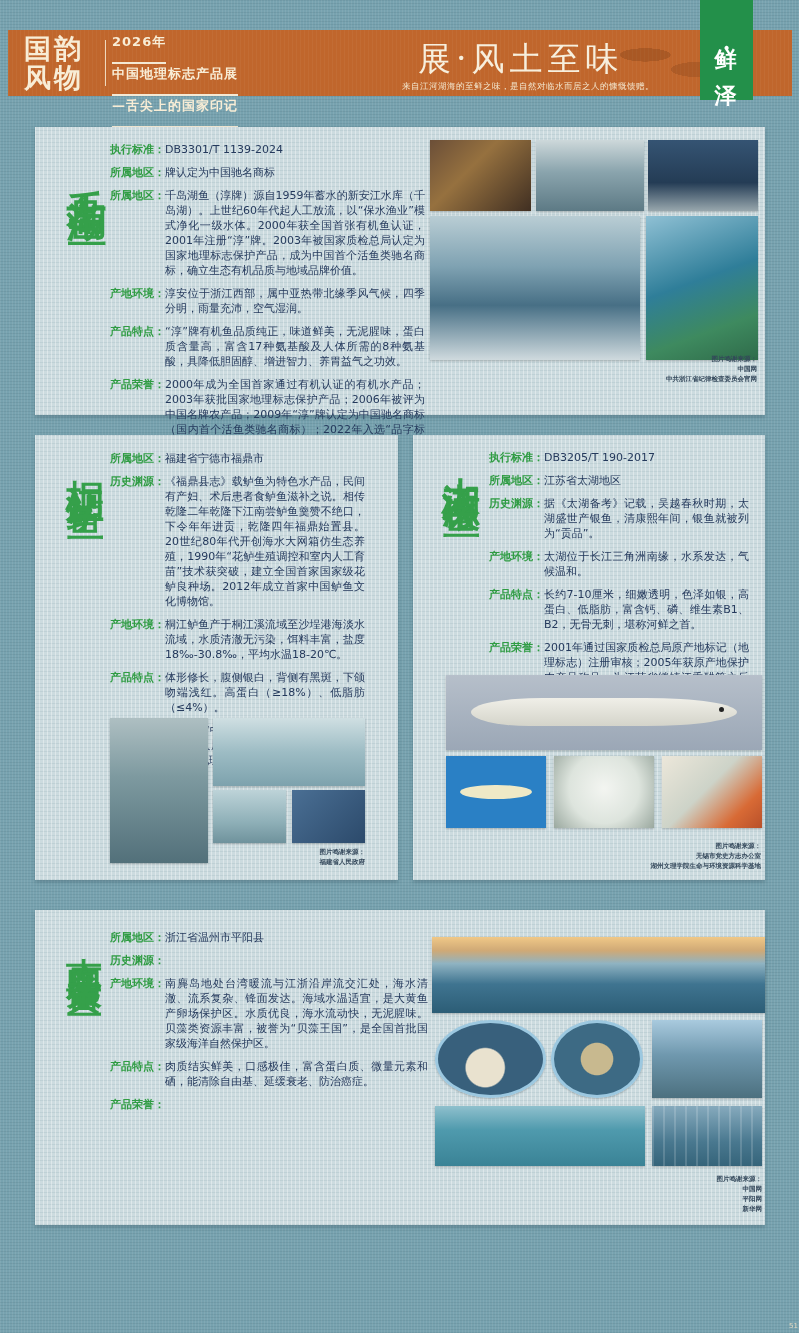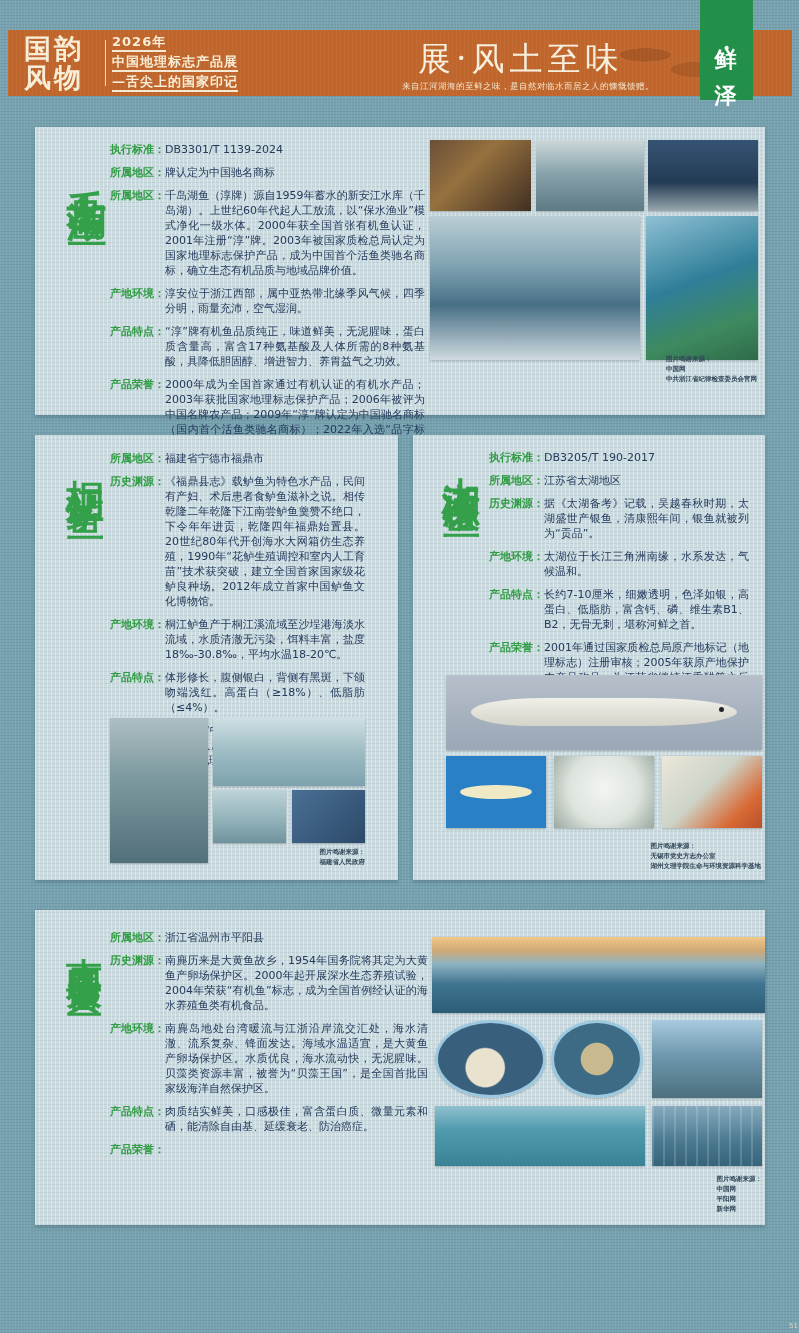--- a/index.html
+++ b/index.html
@@ -15,21 +15,21 @@
     position:absolute;left:8px;top:30px;width:784px;height:66px;
     background:#c0662c;
     background-image:repeating-linear-gradient(90deg, rgba(255,255,255,.04) 0 1px, transparent 1px 4px);
   }
   .logo{position:absolute;left:16px;top:4px;color:#f8edd6;
     font-family:"DejaVu Serif","Liberation Serif",serif;font-weight:bold;
     font-size:27px;line-height:29px;letter-spacing:3px;}
   .logo-divider{position:absolute;left:97px;top:10px;width:1px;height:46px;background:rgba(248,237,214,.85);}
   .event{position:absolute;left:104px;top:5px;color:#f8edd6;font-weight:bold;}
   .ev{display:table;font-size:13px;line-height:14px;border-bottom:2px solid #f4e9d4;
-    padding-bottom:1px;margin-bottom:3px;letter-spacing:1px;}
+    padding-bottom:13px;margin-bottom:3px;letter-spacing:1px;}
   .sec-title{position:absolute;left:410px;top:7px;color:#f7efdd;
     font-family:"DejaVu Serif","Liberation Serif",serif;font-weight:normal;
     font-size:33px;letter-spacing:5px;white-space:nowrap;}
   .sec-sub{position:absolute;left:394px;top:51px;color:#f3e7cf;font-size:8.5px;letter-spacing:.5px;white-space:nowrap;}
   .fish-decor{position:absolute;right:46px;top:6px;width:140px;height:54px;opacity:.45;
     background:
       radial-gradient(ellipse 42px 11px at 28% 35%, rgba(92,42,12,.5) 0 60%, transparent 61%),
       radial-gradient(ellipse 50px 13px at 68% 62%, rgba(92,42,12,.42) 0 60%, transparent 61%),
       radial-gradient(ellipse 30px 9px at 85% 25%, rgba(92,42,12,.38) 0 60%, transparent 61%);}
   .tag{position:absolute;left:700px;top:0;width:53px;height:100px;background:#23904a;
@@ -46,21 +46,21 @@
       repeating-linear-gradient(90deg, rgba(255,255,255,.35) 0 1px, transparent 1px 4px),
       repeating-linear-gradient(0deg, rgba(110,145,155,.14) 0 1px, transparent 1px 4px);
     box-shadow:0 2px 4px rgba(15,40,50,.25);
   }
   .vtitle{position:absolute;writing-mode:vertical-rl;text-orientation:upright;
     color:#35a04a;font-weight:bold;font-family:"DejaVu Serif","Liberation Serif",serif;}
   .fields{position:absolute;}
   .field{display:flex;margin-bottom:8px;font-size:11px;line-height:15px;}
   .flabel{color:#2f9c43;font-weight:bold;white-space:nowrap;flex:0 0 auto;}
   .fvalue{color:#24395c;text-align:justify;flex:1;}
-  .credit{position:absolute;font-size:6.5px;line-height:10px;color:#33475a;font-weight:bold;}
+  .credit{position:absolute;text-align:right;font-size:6.5px;line-height:10px;color:#33475a;font-weight:bold;}
   .ph{position:absolute;box-shadow:0 1px 2px rgba(0,0,0,.22);}
   .oval{border-radius:50%;border:3px solid #9cc8e0;box-sizing:border-box;}
 
   .g-chef{background:linear-gradient(135deg,#6b4f38 0%,#96713f 40%,#402f22 100%);}
   .g-boat{background:linear-gradient(180deg,#cdd8da 0%,#8aa4ad 45%,#5d7a85 100%);}
   .g-crew{background:linear-gradient(180deg,#355473 0%,#243c55 60%,#98a7ad 100%);}
   .g-harvest{background:linear-gradient(180deg,#b9cdd4 0%,#7fa2b2 35%,#476f85 62%,#cfdade 100%);}
   .g-islands{background:linear-gradient(160deg,#8fc0d4 0%,#2f7e99 45%,#3e8a5f 75%,#2f6b4a 100%);}
   .g-toss{background:linear-gradient(180deg,#aebfc2 0%,#7e9aa0 40%,#52707a 100%);}
   .g-farm-aerial{background:linear-gradient(180deg,#cfdfe2 0%,#9dbcc4 50%,#7da2ad 100%);}
@@ -244,21 +244,20 @@
 
 <div class="card" id="card3">
   <div class="vtitle">南麂岛大黄鱼</div>
   <div class="fields">
     <div class="field">
         <span class="flabel">所属地区：</span>
         <span class="fvalue">浙江省温州市平阳县</span>
       </div>
     <div class="field">
         <span class="flabel">历史渊源：</span>
-        <span class="fvalue">南麂历来是大黄鱼故乡，1954年国务院将其定为大黄鱼产卵场保护区。2000年起开展深水生态养殖试验，2004年荣获“有机鱼”标志，成为全国首例经认证的海水养殖鱼类有机食品。</span>
       </div>
     <div class="field">
         <span class="flabel">产地环境：</span>
         <span class="fvalue">南麂岛地处台湾暖流与江浙沿岸流交汇处，海水清澈、流系复杂、锋面发达。海域水温适宜，是大黄鱼产卵场保护区。水质优良，海水流动快，无泥腥味。贝藻类资源丰富，被誉为“贝藻王国”，是全国首批国家级海洋自然保护区。</span>
       </div>
     <div class="field">
         <span class="flabel">产品特点：</span>
         <span class="fvalue">肉质结实鲜美，口感极佳，富含蛋白质、微量元素和硒，能清除自由基、延缓衰老、防治癌症。</span>
       </div>
     <div class="field">

